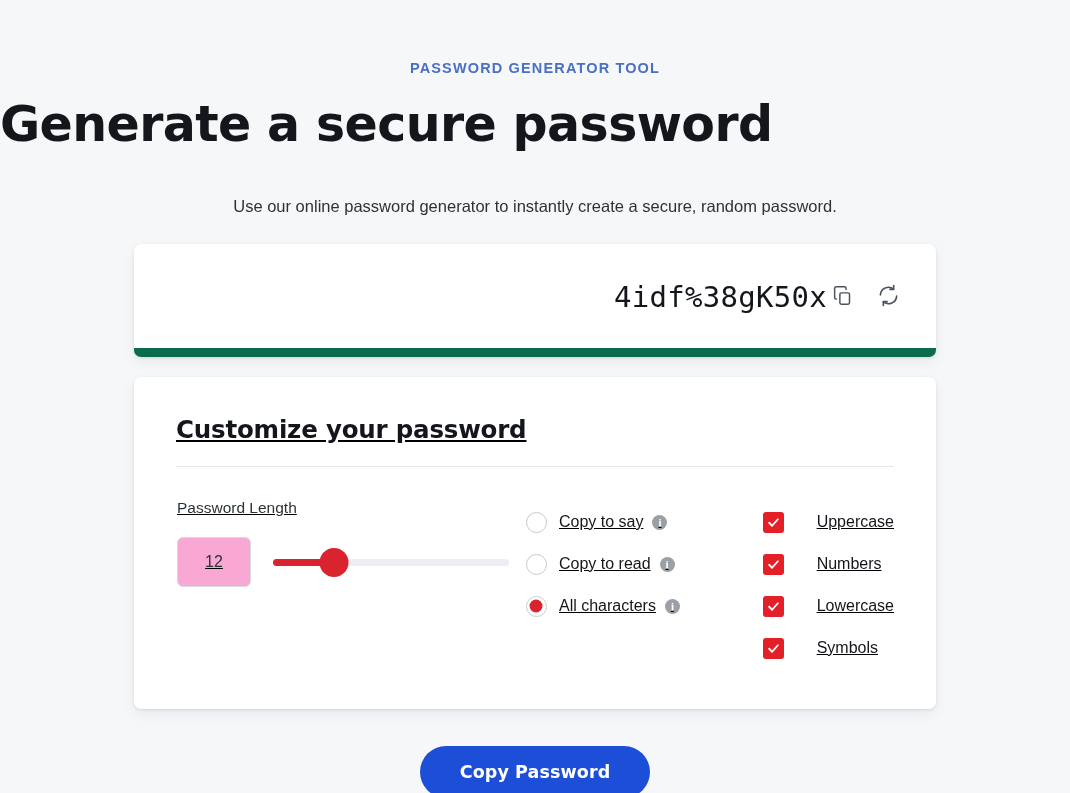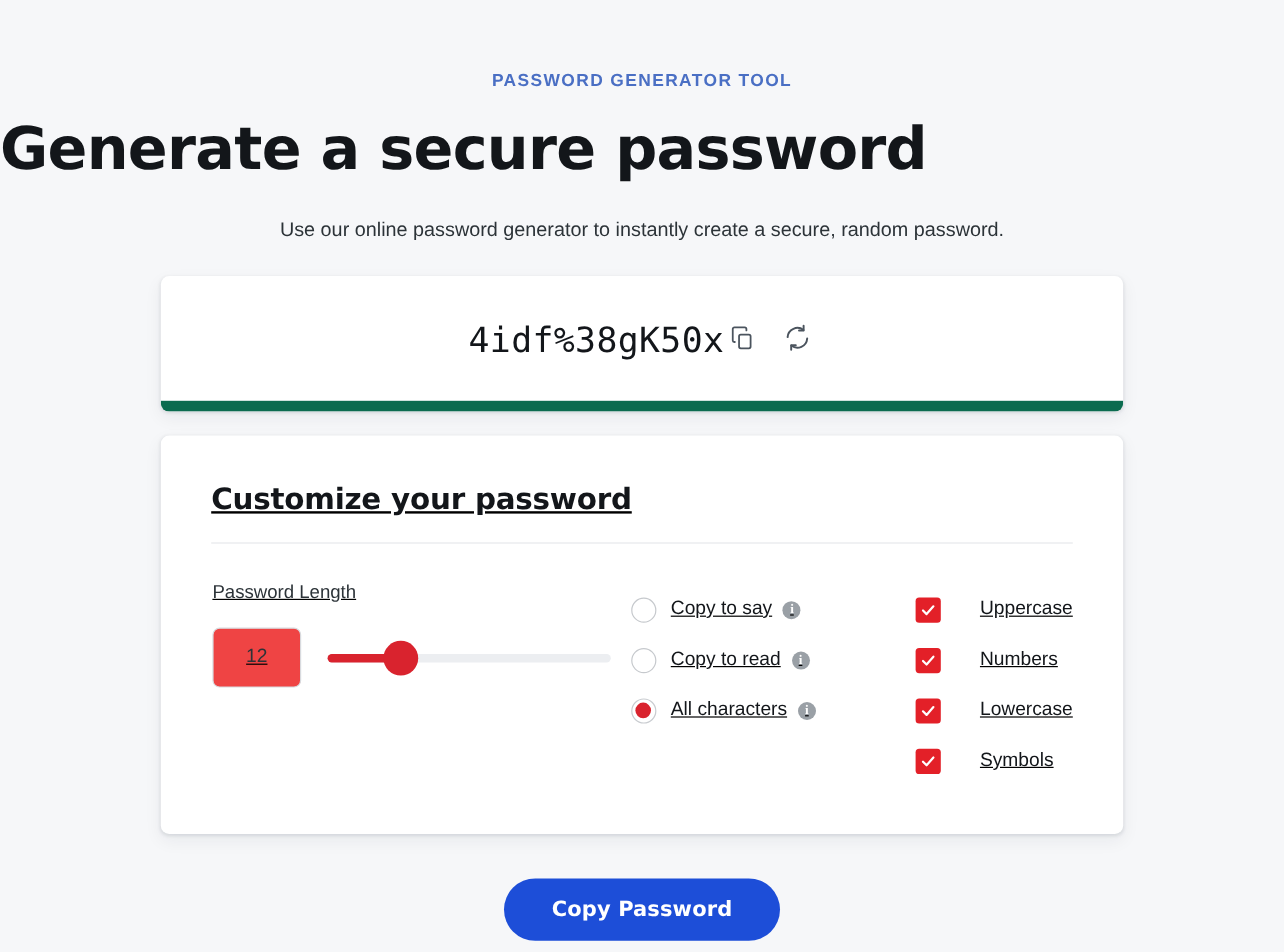--- a/index.html
+++ b/index.html
@@ -38,21 +38,21 @@
     font-weight: bold;
     letter-spacing: -0.6px;
     margin-top: 20px;
     font-family: "DejaVu Sans", sans-serif;
   }
 
   .subhead {
     text-align: center;
     color: #2c3338;
     font-size: 16.5px;
-    margin-top: 30px;
+    margin-top: 44px;
   }
 
   
   .card {
     width: 802px;
     margin: 0 auto;
     background: #ffffff;
     border-radius: 7px;
     box-shadow: 0 1px 3px rgba(20,30,50,.10), 0 5px 14px rgba(20,30,50,.06);
   }
@@ -60,23 +60,23 @@
   .result-card {
     margin-top: 28px;
     position: relative;
     height: 113px;
     overflow: hidden;
   }
 
   .result-row {
     display: flex;
     align-items: center;
-    justify-content: center;
+    justify-content: flex-end;
     height: 106px;
-    padding: 0 48px 0 48px;
+    padding: 0 33px 0 48px;
   }
 
   .password-text {
     font-family: "DejaVu Sans Mono", "Liberation Mono", monospace;
     font-size: 29px;
     color: #13161a;
     letter-spacing: 0.3px;
   }
 
   .result-actions {
@@ -143,21 +143,21 @@
     display: flex;
     align-items: center;
     margin-top: 20px;
   }
 
   .length-input {
     width: 74px;
     height: 50px;
     border: 1px solid #d8dade;
     border-radius: 6px;
-    background: #ef4444;
+    background: #f9a8d4;
     font-family: "Liberation Sans", sans-serif;
     font-size: 16px;
     color: #2c3338;
     text-align: center;
   }
 
   .slider-wrap {
     position: relative;
     margin-left: 22px;
     width: 236px;

